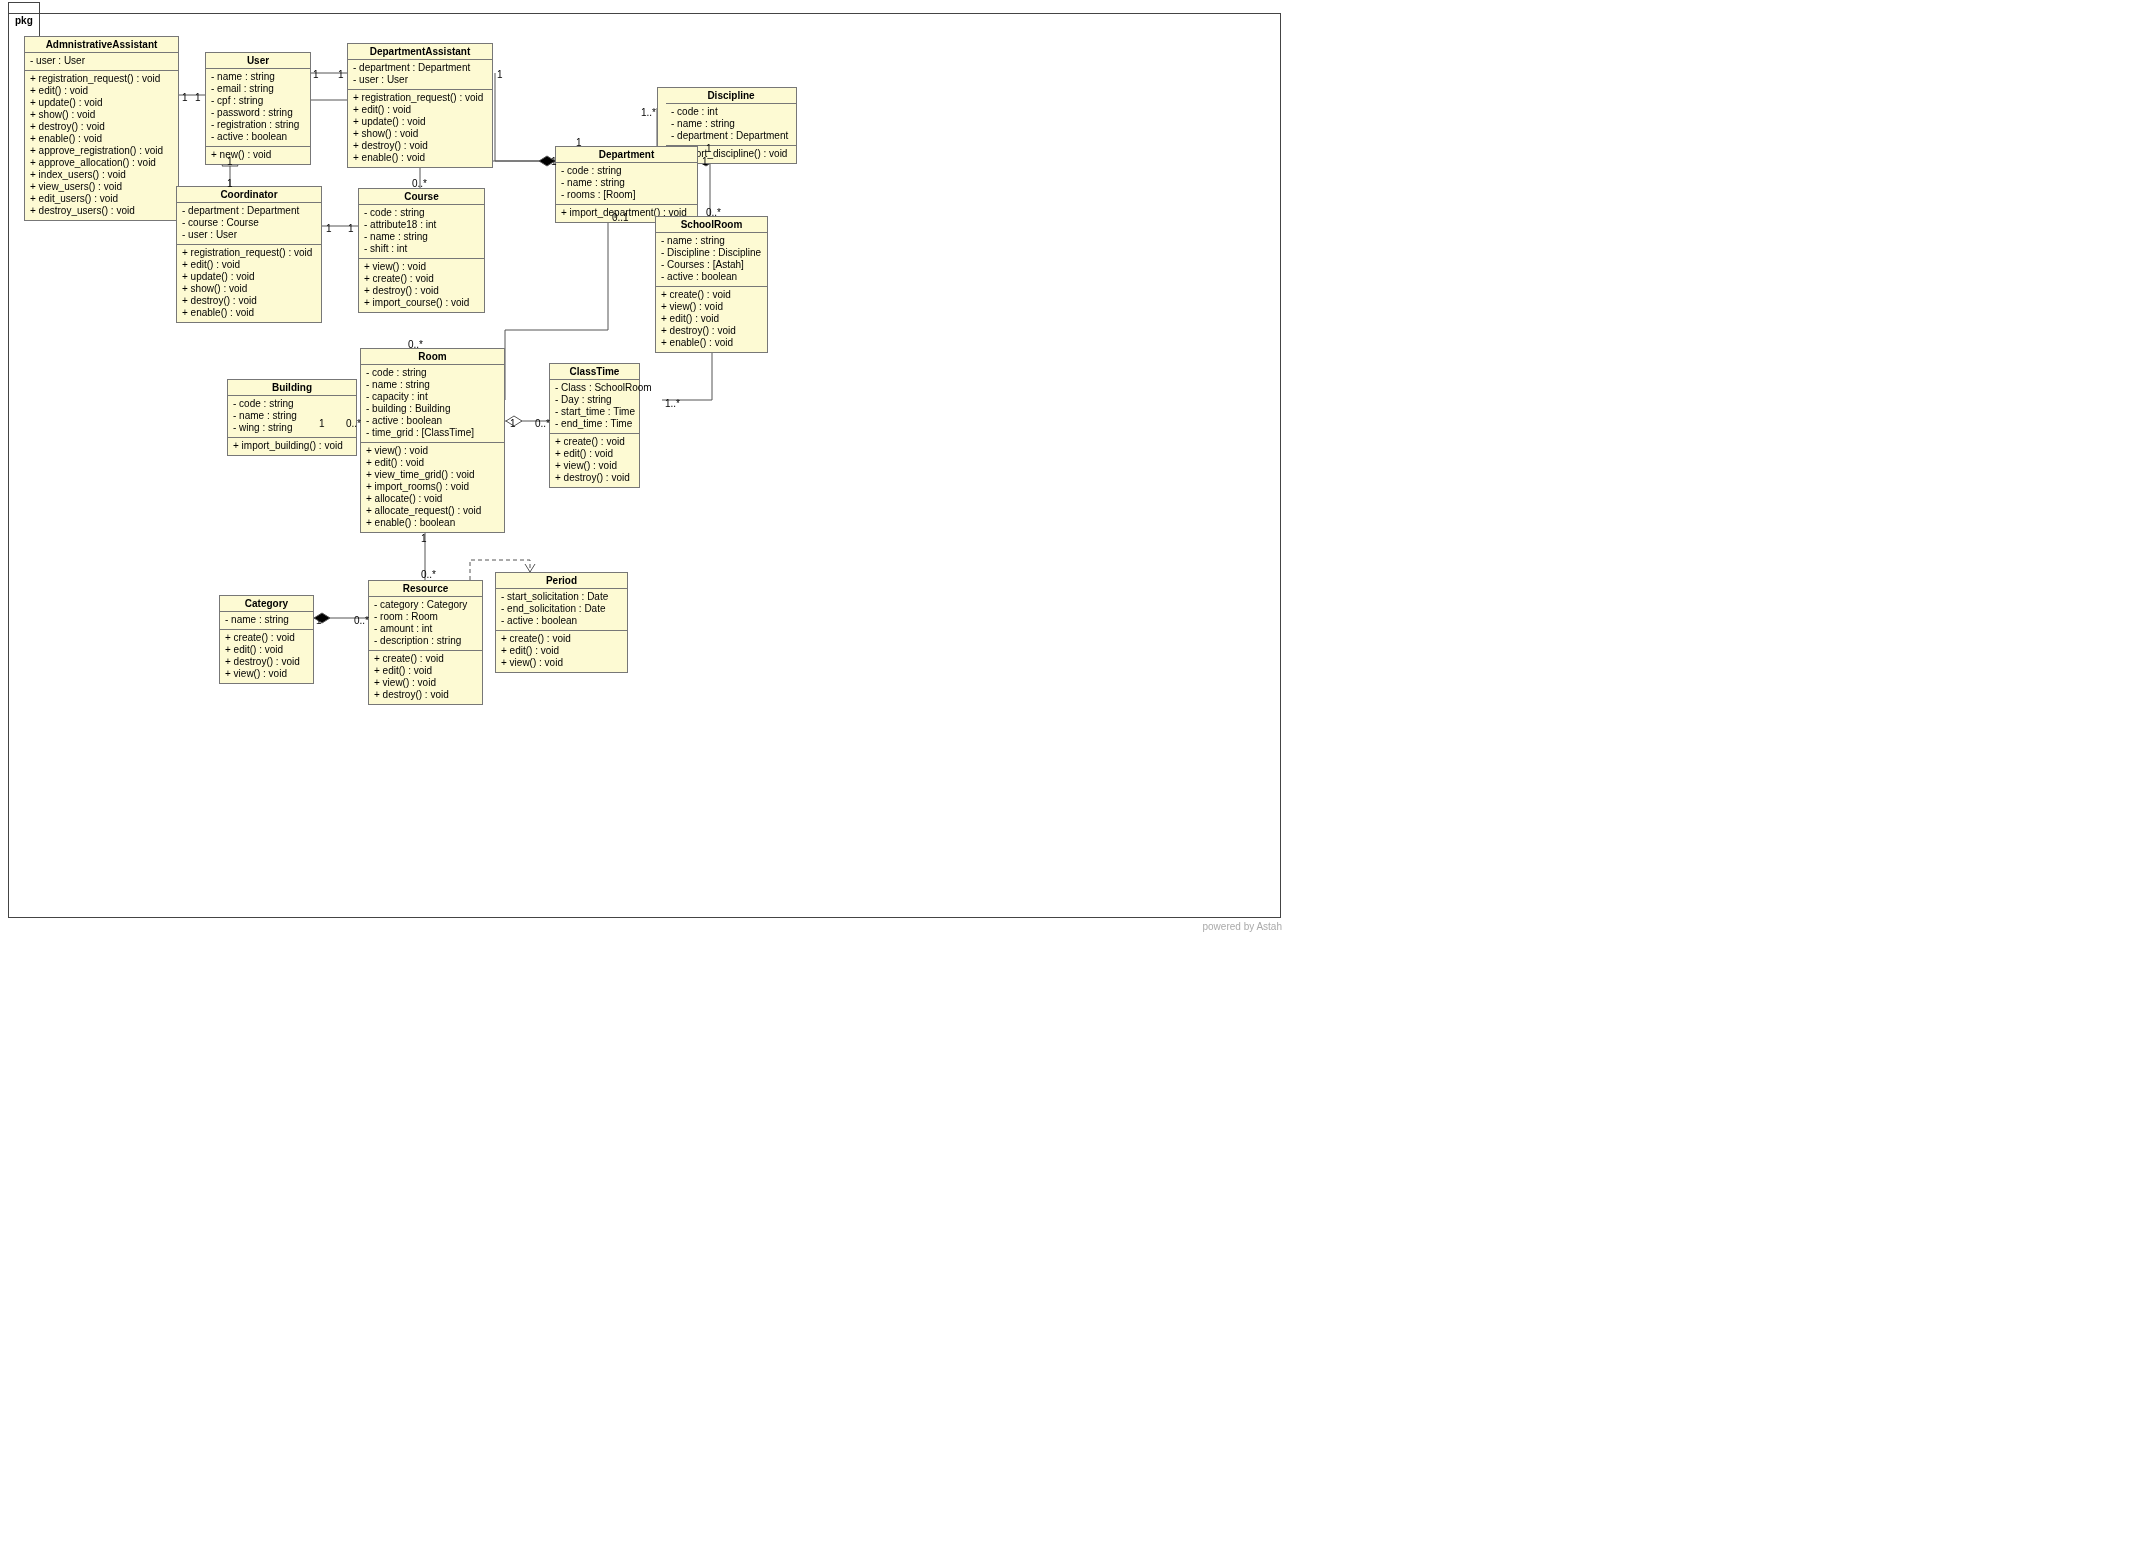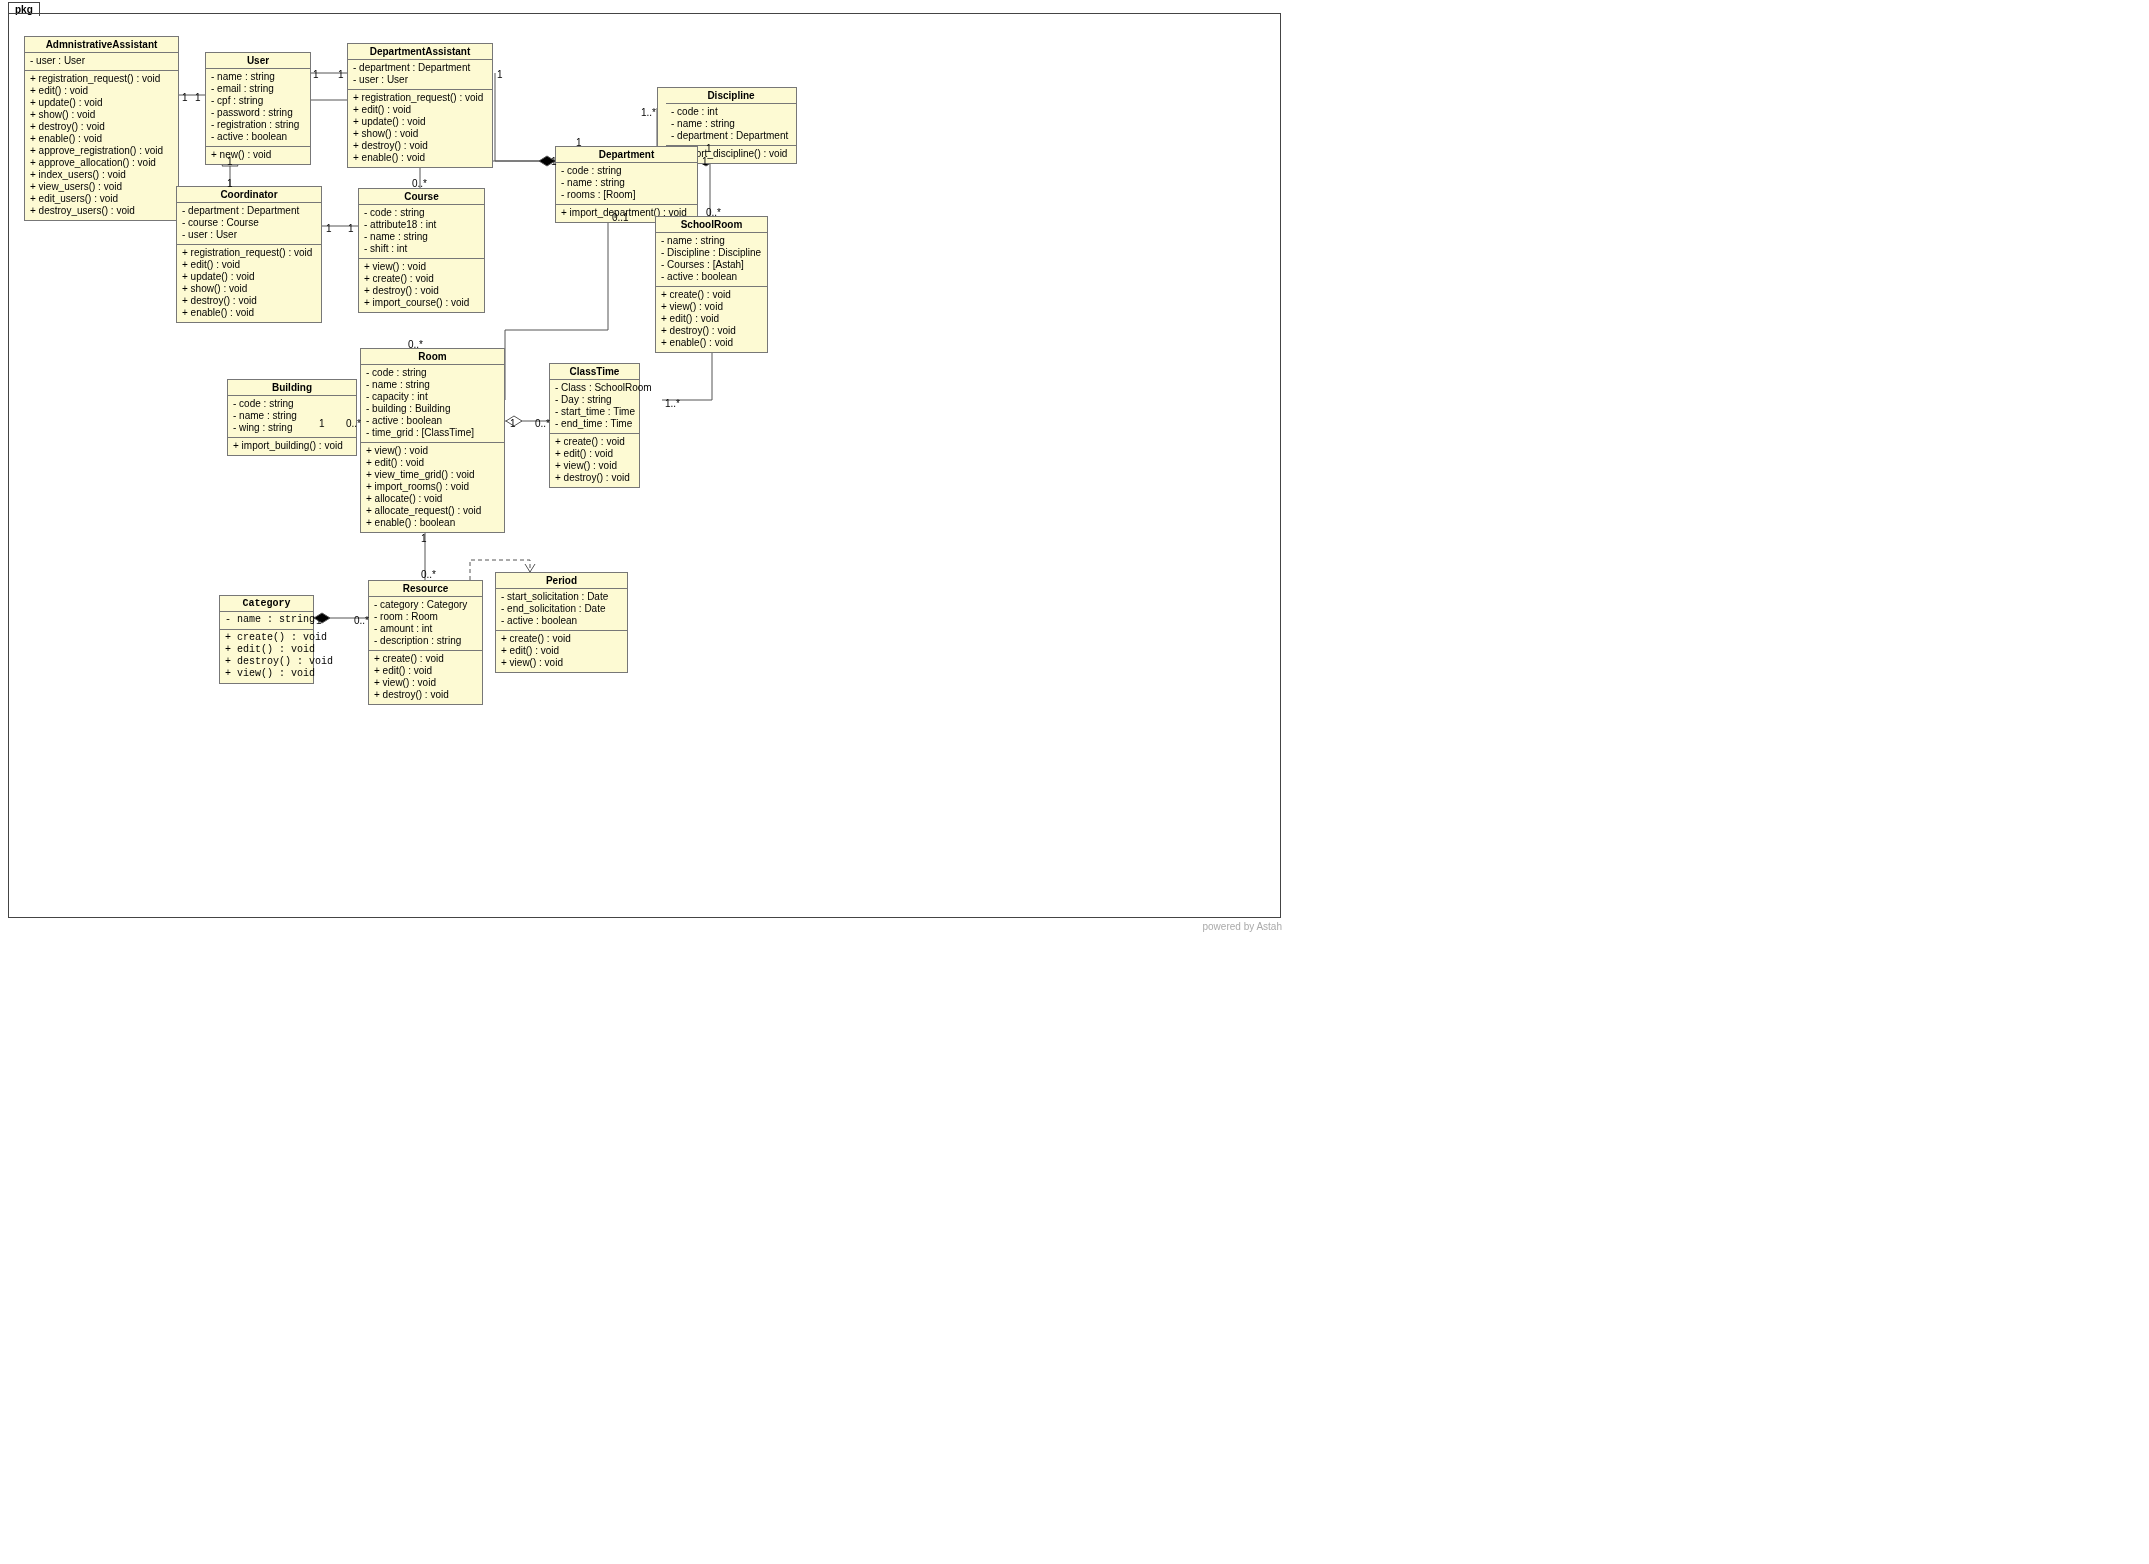--- a/index.html
+++ b/index.html
@@ -24,21 +24,21 @@
     border: 1px solid #444;
     box-sizing: border-box;
   }
   .pkg-tab {
     position: absolute;
     left: 8px;
     top: 2px;
     border: 1px solid #444;
     border-bottom: none;
     background: #fff;
-    padding: 1px 6px;
+    padding: 12px 6px;
     font-weight: bold;
     font-size: 10px;
   }
   .powered {
     position: absolute;
     right: 8px;
     bottom: 4px;
     font-size: 10px;
     color: #aaa;
   }
@@ -312,21 +312,21 @@
           <div class="row">- start_solicitation : Date</div>
           <div class="row">- end_solicitation : Date</div>
           <div class="row">- active : boolean</div>
         </div>
         <div class="compartment">
           <div class="row">+ create() : void</div>
           <div class="row">+ edit() : void</div>
           <div class="row">+ view() : void</div>
         </div>
       </div>
-      <div class="class-box" style="left: 219px; top: 595px; width: 95px; font-family: Liberation Mono, monospace;">
+      <div class="class-box" style="left: 219px; top: 595px; width: 95px;">
         <div class="class-name">Category</div>
         <div class="compartment">
           <div class="row">- name : string</div>
         </div>
         <div class="compartment">
           <div class="row">+ create() : void</div>
           <div class="row">+ edit() : void</div>
           <div class="row">+ destroy() : void</div>
           <div class="row">+ view() : void</div>
         </div>

